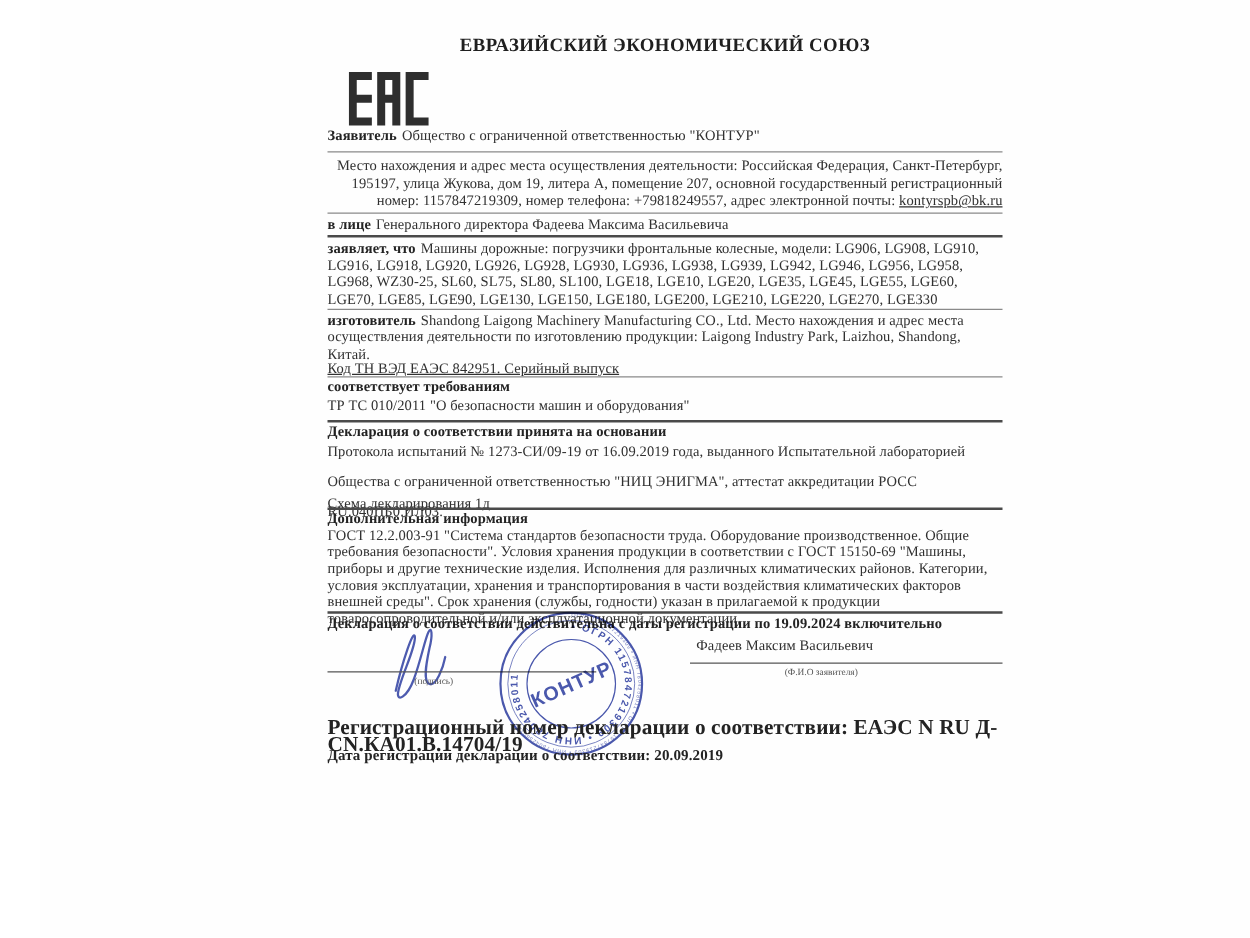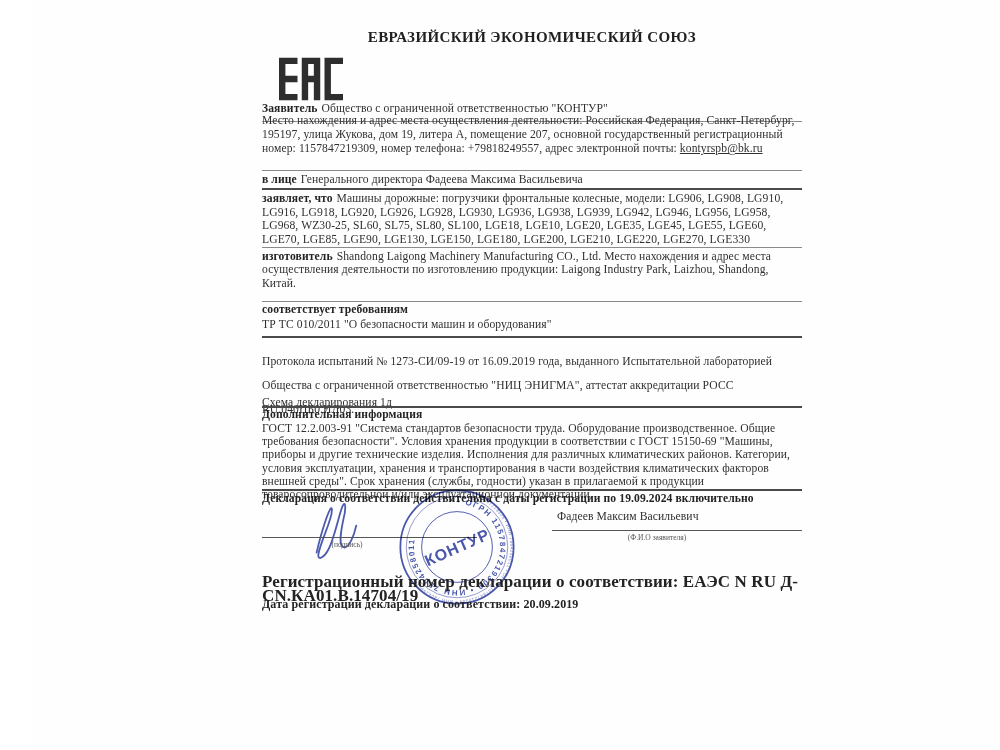--- a/index.html
+++ b/index.html
@@ -36,46 +36,50 @@
         <path d="M64,0 h26 v9 h-17 v42 h17 v9 h-26 z"></path>
       </g>
     </svg>
   </div>
 
   <div class="abs col p" style="top:102px;">
     <span class="lbl">Заявитель</span><span>Общество с ограниченной ответственностью "КОНТУР"</span>
   </div>
   <div class="abs rule" style="top:121px;"></div>
 
-  <div class="abs col p" style="top:114px;">
+  <div class="abs col p" style="top:126px;text-align:right;">
     <span>Место нахождения и адрес места осуществления деятельности: Российская Федерация, Санкт-Петербург, 195197, улица Жукова, дом 19, литера А, помещение 207, основной государственный регистрационный номер: 1157847219309, номер телефона: +79818249557, адрес электронной почты:</span>
     <span class="u">kontyrspb@bk.ru</span>
   </div>
   <div class="abs rule" style="top:170px;"></div>
 
   <div class="abs col p" style="top:173px;">
     <span class="lbl">в лице</span><span>Генерального директора Фадеева Максима Васильевича</span>
   </div>
   <div class="abs rule dark" style="top:188px;"></div>
 
   <div class="abs col p" style="top:192px;line-height:13.6px;">
     <span class="lbl">заявляет, что</span><span>Машины дорожные: погрузчики фронтальные колесные,  модели: LG906, LG908, LG910, LG916, LG918, LG920, LG926, LG928, LG930, LG936, LG938, LG939, LG942, LG946, LG956, LG958, LG968, WZ30-25, SL60, SL75, SL80, SL100, LGE18, LGE10, LGE20, LGE35, LGE45, LGE55, LGE60, LGE70, LGE85, LGE90, LGE130, LGE150, LGE180, LGE200, LGE210, LGE220, LGE270, LGE330</span>
   </div>
   <div class="abs rule" style="top:247px;"></div>
 
   <div class="abs col p" style="top:250px;line-height:13.4px;">
     <span class="lbl">изготовитель</span><span>Shandong Laigong Machinery Manufacturing CO., Ltd. Место нахождения и адрес места осуществления деятельности по изготовлению продукции: Laigong Industry Park, Laizhou, Shandong, Китай.</span>
   </div>
 
+  <div class="abs col p" style="top:288px;">
+    <span class="u">Код ТН ВЭД ЕАЭС 842951. Серийный выпуск</span>
+  </div>
   <div class="abs rule" style="top:301px;"></div>
 
   <div class="abs col p b" style="top:303px;">соответствует требованиям</div>
   <div class="abs col p" style="top:318px;">ТР ТС 010/2011 "О безопасности машин и оборудования"</div>
   <div class="abs rule dark" style="top:336px;"></div>
 
+  <div class="abs col p b" style="top:339px;">Декларация о соответствии принята на основании</div>
   <div class="abs col p" style="top:350px;line-height:24px;">Протокола испытаний № 1273-СИ/09-19 от 16.09.2019 года, выданного Испытательной лабораторией Общества с ограниченной ответственностью "НИЦ ЭНИГМА", аттестат аккредитации РОСС RU.040ПБ0.ИЛ03.</div>
   <div class="abs col p" style="top:396px;">Схема декларирования 1д</div>
   <div class="abs rule dark" style="top:406px;"></div>
 
   <div class="abs col p b" style="top:408px;">Дополнительная информация</div>
   <div class="abs col p" style="top:422px;line-height:13.2px;">ГОСТ 12.2.003-91 "Система стандартов безопасности труда. Оборудование производственное. Общие требования безопасности". Условия хранения продукции в соответствии с ГОСТ 15150-69 "Машины, приборы и другие технические изделия. Исполнения для различных климатических районов. Категории, условия эксплуатации, хранения и транспортирования в части воздействия климатических факторов внешней среды". Срок хранения (службы, годности) указан в прилагаемой к продукции товаросопроводительной и/или эксплуатационной документации.</div>
   <div class="abs rule dark" style="top:489px;"></div>
 
   <div class="abs col p b" style="top:492px;">Декларация о соответствии действительна с даты регистрации по 19.09.2024 включительно</div>
 

